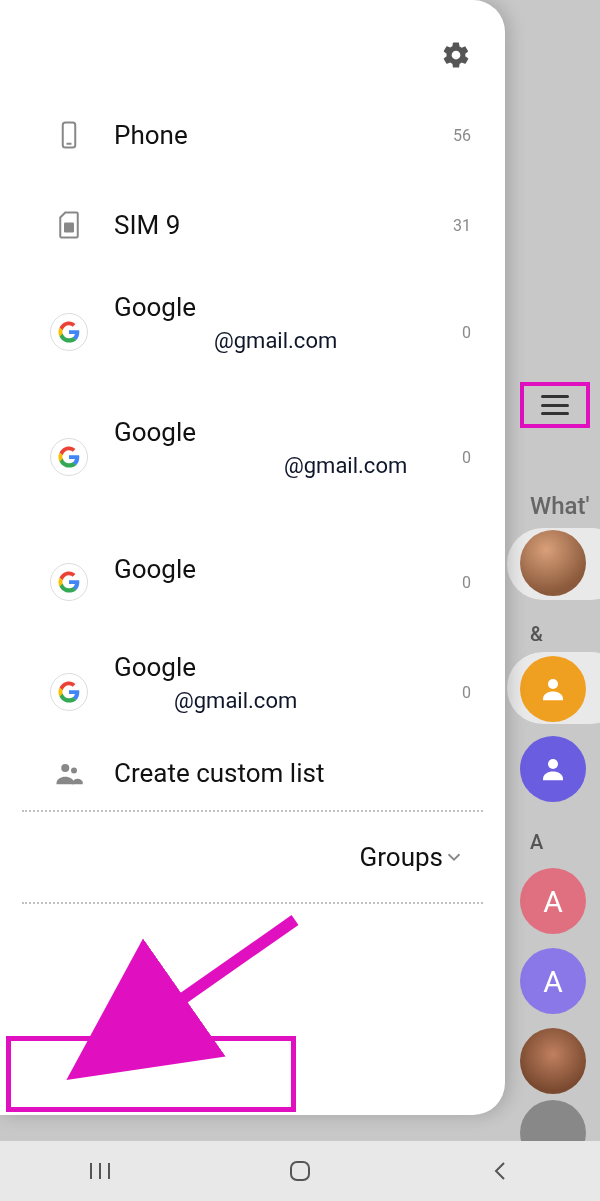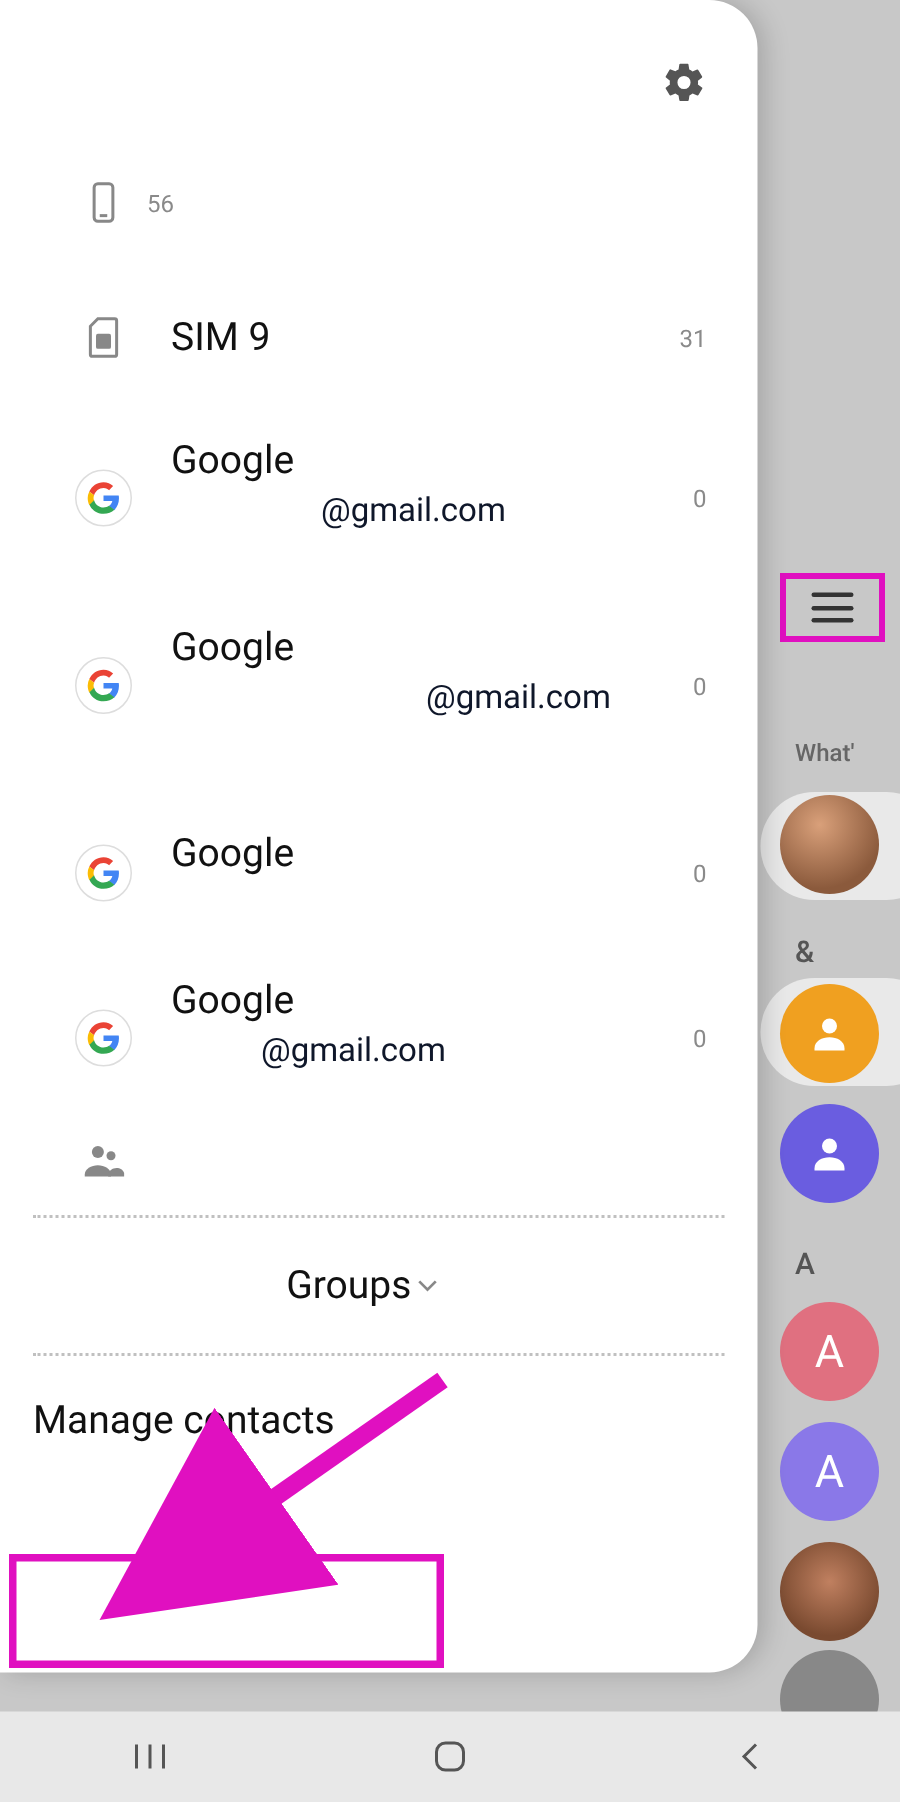--- a/index.html
+++ b/index.html
@@ -25,21 +25,21 @@
     background: #c8c8c8;
   }
   .bg-hamburger-lines {
     width: 28px; height: 20px;
     display: flex; flex-direction: column; justify-content: space-between;
   }
   .bg-hamburger-lines span { display:block; height:3px; background:#333; border-radius:2px; }
 
   .bg-whats {
     position: absolute; top: 492px; left: 530px;
-    font-size: 16px; color: #666; font-weight: 500;
+    font-size: 24px; color: #666; font-weight: 500;
   }
   .bg-pill {
     position: absolute; left: 507px;
     width: 120px; height: 72px; border-radius: 40px;
     background: #e9e9e9;
   }
   .bg-pill.p1 { top: 528px; }
   .bg-pill.p2 { top: 652px; }
   .bg-amp { position: absolute; top: 622px; left: 530px; font-size:20px; color:#555; font-weight:500; }
   .bg-a-label { position:absolute; top: 830px; left: 530px; font-size:20px; color:#555; font-weight:500; }
@@ -106,21 +106,21 @@
   .src-title { font-size: 26px; color:#111; }
   .src-sub { font-size: 22px; color:#0f172a; margin-top:6px; word-break: break-all; }
   .count { font-size:16px; color:#8a8a8a; margin-left:10px; }
 
   .dotted-divider {
     height:0; border-top: 2px dotted #c0c0c0;
     margin: 0 22px;
   }
 
   .groups-row {
-    display:flex; align-items:center; justify-content:center;
+    display:flex; align-items:center; justify-content:flex-end;
     padding: 30px 40px 30px 22px;
   }
   .groups-row .label { font-size:26px; color:#111; }
   .chevron { width:22px; height:22px; }
   .chevron svg { width:100%; height:100%; stroke:#888; }
 
   .manage-row {
     padding: 28px 22px 24px 22px;
     font-size:26px; color:#111;
   }
@@ -195,20 +195,23 @@
     </div>
   </div>
 
   <div class="source-item">
     <div class="icon">
       <svg viewBox="0 0 24 24" fill="none" stroke="#888" stroke-width="1.6">
           <rect x="7" y="2" width="10" height="20" rx="2"></rect>
           <line x1="10" y1="19" x2="14" y2="19"></line>
         </svg>
     </div>
+    <div class="src-text">
+      <span class="src-title">Phone</span>
+    </div>
     <span class="count">56</span>
   </div>
 
   <div class="source-item">
     <div class="icon">
       <svg viewBox="0 0 24 24" fill="#888">
           <path d="M18 2H9L5 6v15a1 1 0 0 0 1 1h12a1 1 0 0 0 1-1V3a1 1 0 0 0-1-1z" fill="none" stroke="#888" stroke-width="1.6"></path>
           <rect x="8" y="10" width="8" height="8" rx="1" fill="#888"></rect>
         </svg>
     </div>
@@ -284,38 +287,38 @@
 
   <div class="source-item" style="min-height:70px; padding-top:10px; padding-bottom:14px;">
     <div class="icon">
       <svg viewBox="0 0 24 24" fill="#888">
           <circle cx="9" cy="8" r="3.2"></circle>
           <circle cx="16" cy="10" r="2.4"></circle>
           <path d="M2 20c0-3 3.5-5 7-5s7 2 7 5v1H2z"></path>
           <path d="M14.5 20c.3-2 2.2-3.5 4.5-3.5 1.8 0 3.5 1 4 2.7V21h-8.5z"></path>
         </svg>
     </div>
+    <div class="src-text">
+      <span class="src-title">Create custom list</span>
+    </div>
   </div>
 
   <div class="dotted-divider"></div>
 
   <div class="groups-row">
     <span class="label">Groups</span>
     <div class="chevron">
       <svg viewBox="0 0 24 24" fill="none" stroke-width="2">
           <polyline points="6 9 12 15 18 9"></polyline>
         </svg>
     </div>
   </div>
 
   <div class="dotted-divider"></div>
 
-  <div class="manage-row">
-    <span>Manage contacts</span>
-  </div>
 </div>
 
 <div class="arrow" style="top:910px; left:120px;">
   <svg width="200" height="140">
     <defs>
       <marker id="ah" markerWidth="14" markerHeight="14" refX="4" refY="6" orient="auto">
         <path d="M0,0 L12,6 L0,12 z" fill="#e010c0"></path>
       </marker>
     </defs>
     <line x1="175" y1="10" x2="25" y2="115" stroke="#e010c0" stroke-width="12" marker-end="url(#ah)"></line>

